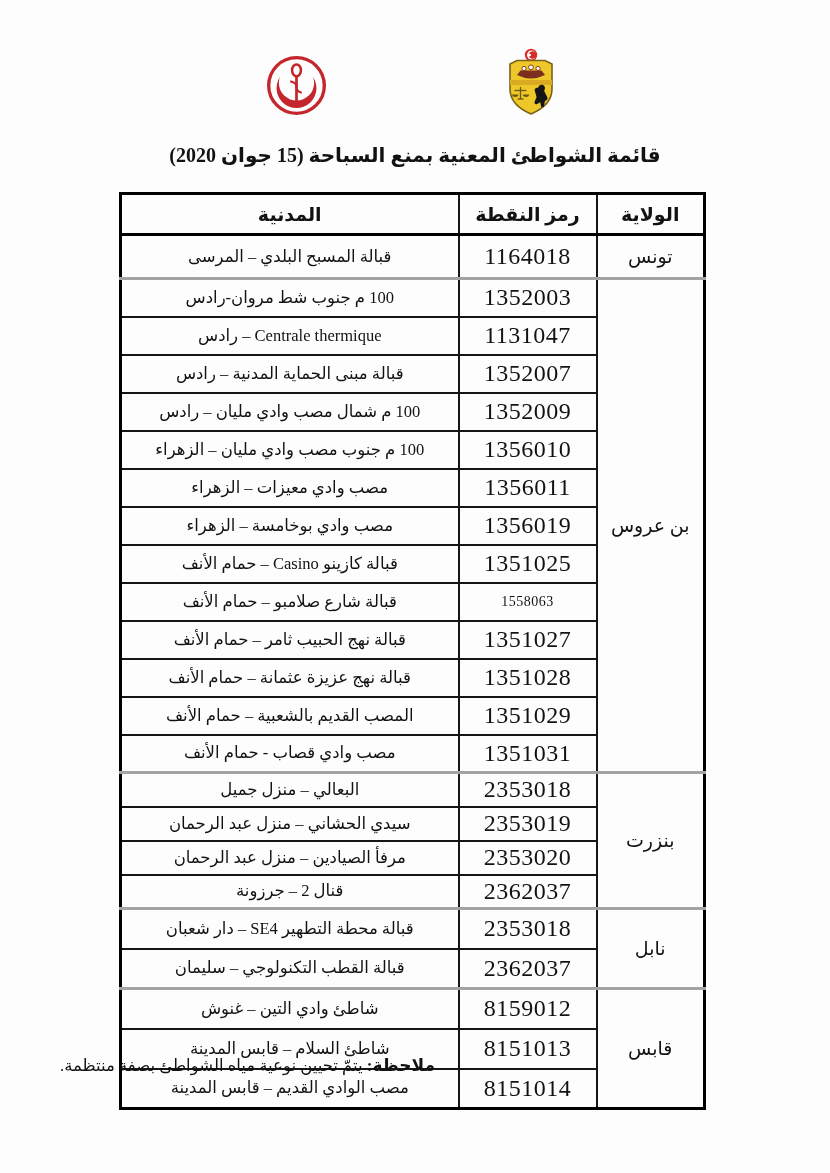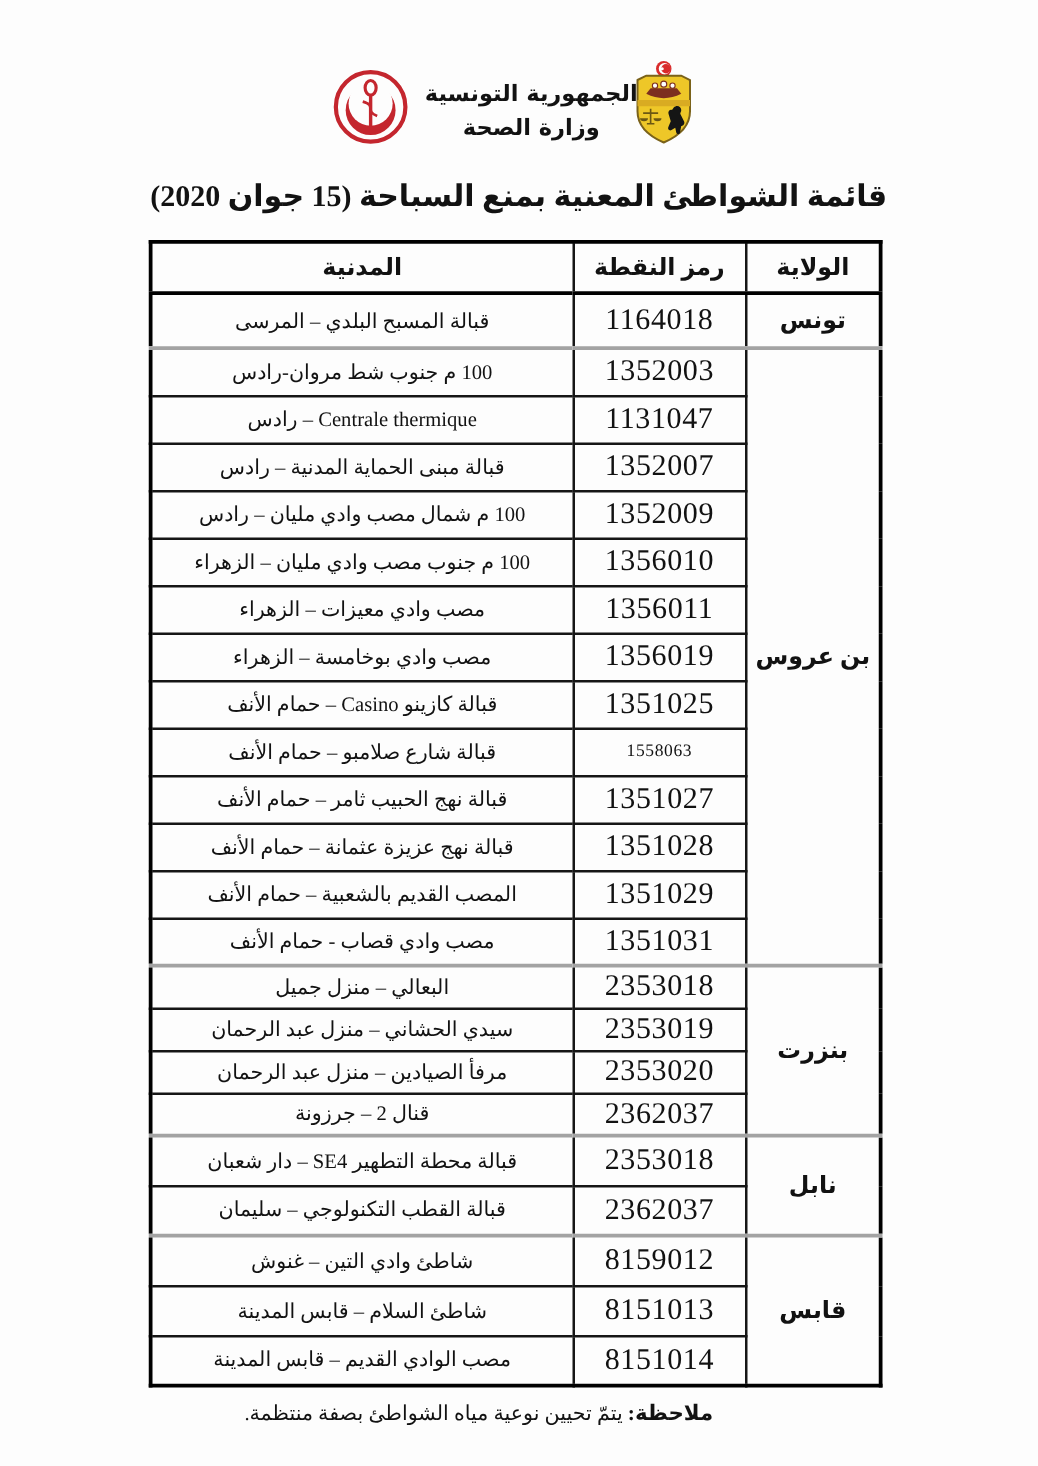--- a/index.html
+++ b/index.html
@@ -13,77 +13,73 @@
   .health-logo { position:absolute; left:265px; top:54px; width:63px; height:63px; }
   .org-text {
     position:absolute; left:336px; top:62px; width:178px;
     text-align:center; font-weight:bold; font-size:18px; line-height:1.5;
     font-family:"DejaVu Sans","Liberation Serif",sans-serif;
   }
   .emblem { position:absolute; left:507px; top:47px; width:48px; height:70px; }
   
   .doc-title {
     position:absolute; top:143px; left:0; right:0;
-    text-align:center; font-weight:bold; font-size:24px;
+    text-align:center; font-weight:bold; font-size:20px;
   }
   
   table.beaches {
     position:absolute; top:192px; right:124px; width:584px;
     border-collapse:collapse; direction:rtl;
     border:3px solid #000; table-layout:fixed;
   }
   table.beaches col.c-gov  { width:108px; }
   table.beaches col.c-code { width:138px; }
   table.beaches col.c-addr { width:338px; }
   table.beaches th {
     border:2px solid #161616; border-bottom:3px solid #000;
     height:41px; font-size:19px; font-weight:bold; text-align:center;
     background:#fdfdfd;
   }
   table.beaches td {
     border:2px solid #161616; text-align:center; vertical-align:middle;
     padding:2px 6px; background:#fdfdfd;
   }
-  td.gov  { font-weight:bold; font-size:19px; }
+  td.gov  { font-weight:normal; font-size:19px; }
   td.code { font-size:24px; letter-spacing:.5px; font-family:"Liberation Serif",serif; }
   td.code.small { font-size:14px; }
   td.addr { font-size:16.5px; }
   tr.g0 td { height:44px; }
   tr.g1 td { height:38px; }
   tr.g2 td { height:34px; }
   tr.g3 td { height:40px; }
   tr.g4 td { height:40px; }
   tr.group-start td { border-top:3px solid #a3a3a3; }
   
   .note {
-    position:absolute; top:1121px; right:124px; left:60px;
-    text-align:center; font-size:16.5px;
+    position:absolute; top:1055px; right:124px; left:60px;
+    text-align:left; font-size:16.5px;
   }
   .note b { font-size:17px; }
 </style>
 </head>
 <body>
 
 <div class="page">
 
   <span class="health-logo">
     <svg viewBox="0 0 60 60" width="63" height="63">
       <circle cx="30" cy="30" r="26.5" fill="none" stroke="#c4262e" stroke-width="3.2"></circle>
       <circle cx="30" cy="32.5" r="19" fill="#c4262e"></circle>
       <circle cx="30" cy="27.5" r="16.8" fill="#fdfdfd"></circle>
       <ellipse cx="30" cy="15.5" rx="4.2" ry="5.6" fill="none" stroke="#c4262e" stroke-width="2.4"></ellipse>
       <path d="M30 21 V 45" stroke="#c4262e" stroke-width="2.6" fill="none"></path>
       <path d="M24 26 C 35 29, 25 33, 35 37" stroke="#c4262e" stroke-width="2" fill="none"></path>
     </svg>
   </span>
 
-  <div class="org-text">
-    <div>الجمهورية التونسية</div>
-    <div>وزارة الصحة</div>
-  </div>
 
   <span class="emblem">
     <svg viewBox="0 0 48 70" width="48" height="70">
       <circle cx="24" cy="8" r="6.2" fill="#d92b2b"></circle>
       <circle cx="24.6" cy="8" r="4.6" fill="#fdfdfd"></circle>
       <circle cx="25.8" cy="8" r="3.8" fill="#d92b2b"></circle>
       <circle cx="22.8" cy="8" r="1.2" fill="#fdfdfd"></circle>
       <path d="M3 17 L10 13.5 L38 13.5 L45 17 L45 42 Q45 58 24 67 Q3 58 3 42 Z" fill="#eec728" stroke="#7a621a" stroke-width="1.6"></path>
       <path d="M3 33 h42 v5 h-42 z" fill="#d9ab22"></path>
       <circle cx="17" cy="21.5" r="2.1" fill="#fdfdfd" stroke="#7c2f1f" stroke-width="0.9"></circle>

